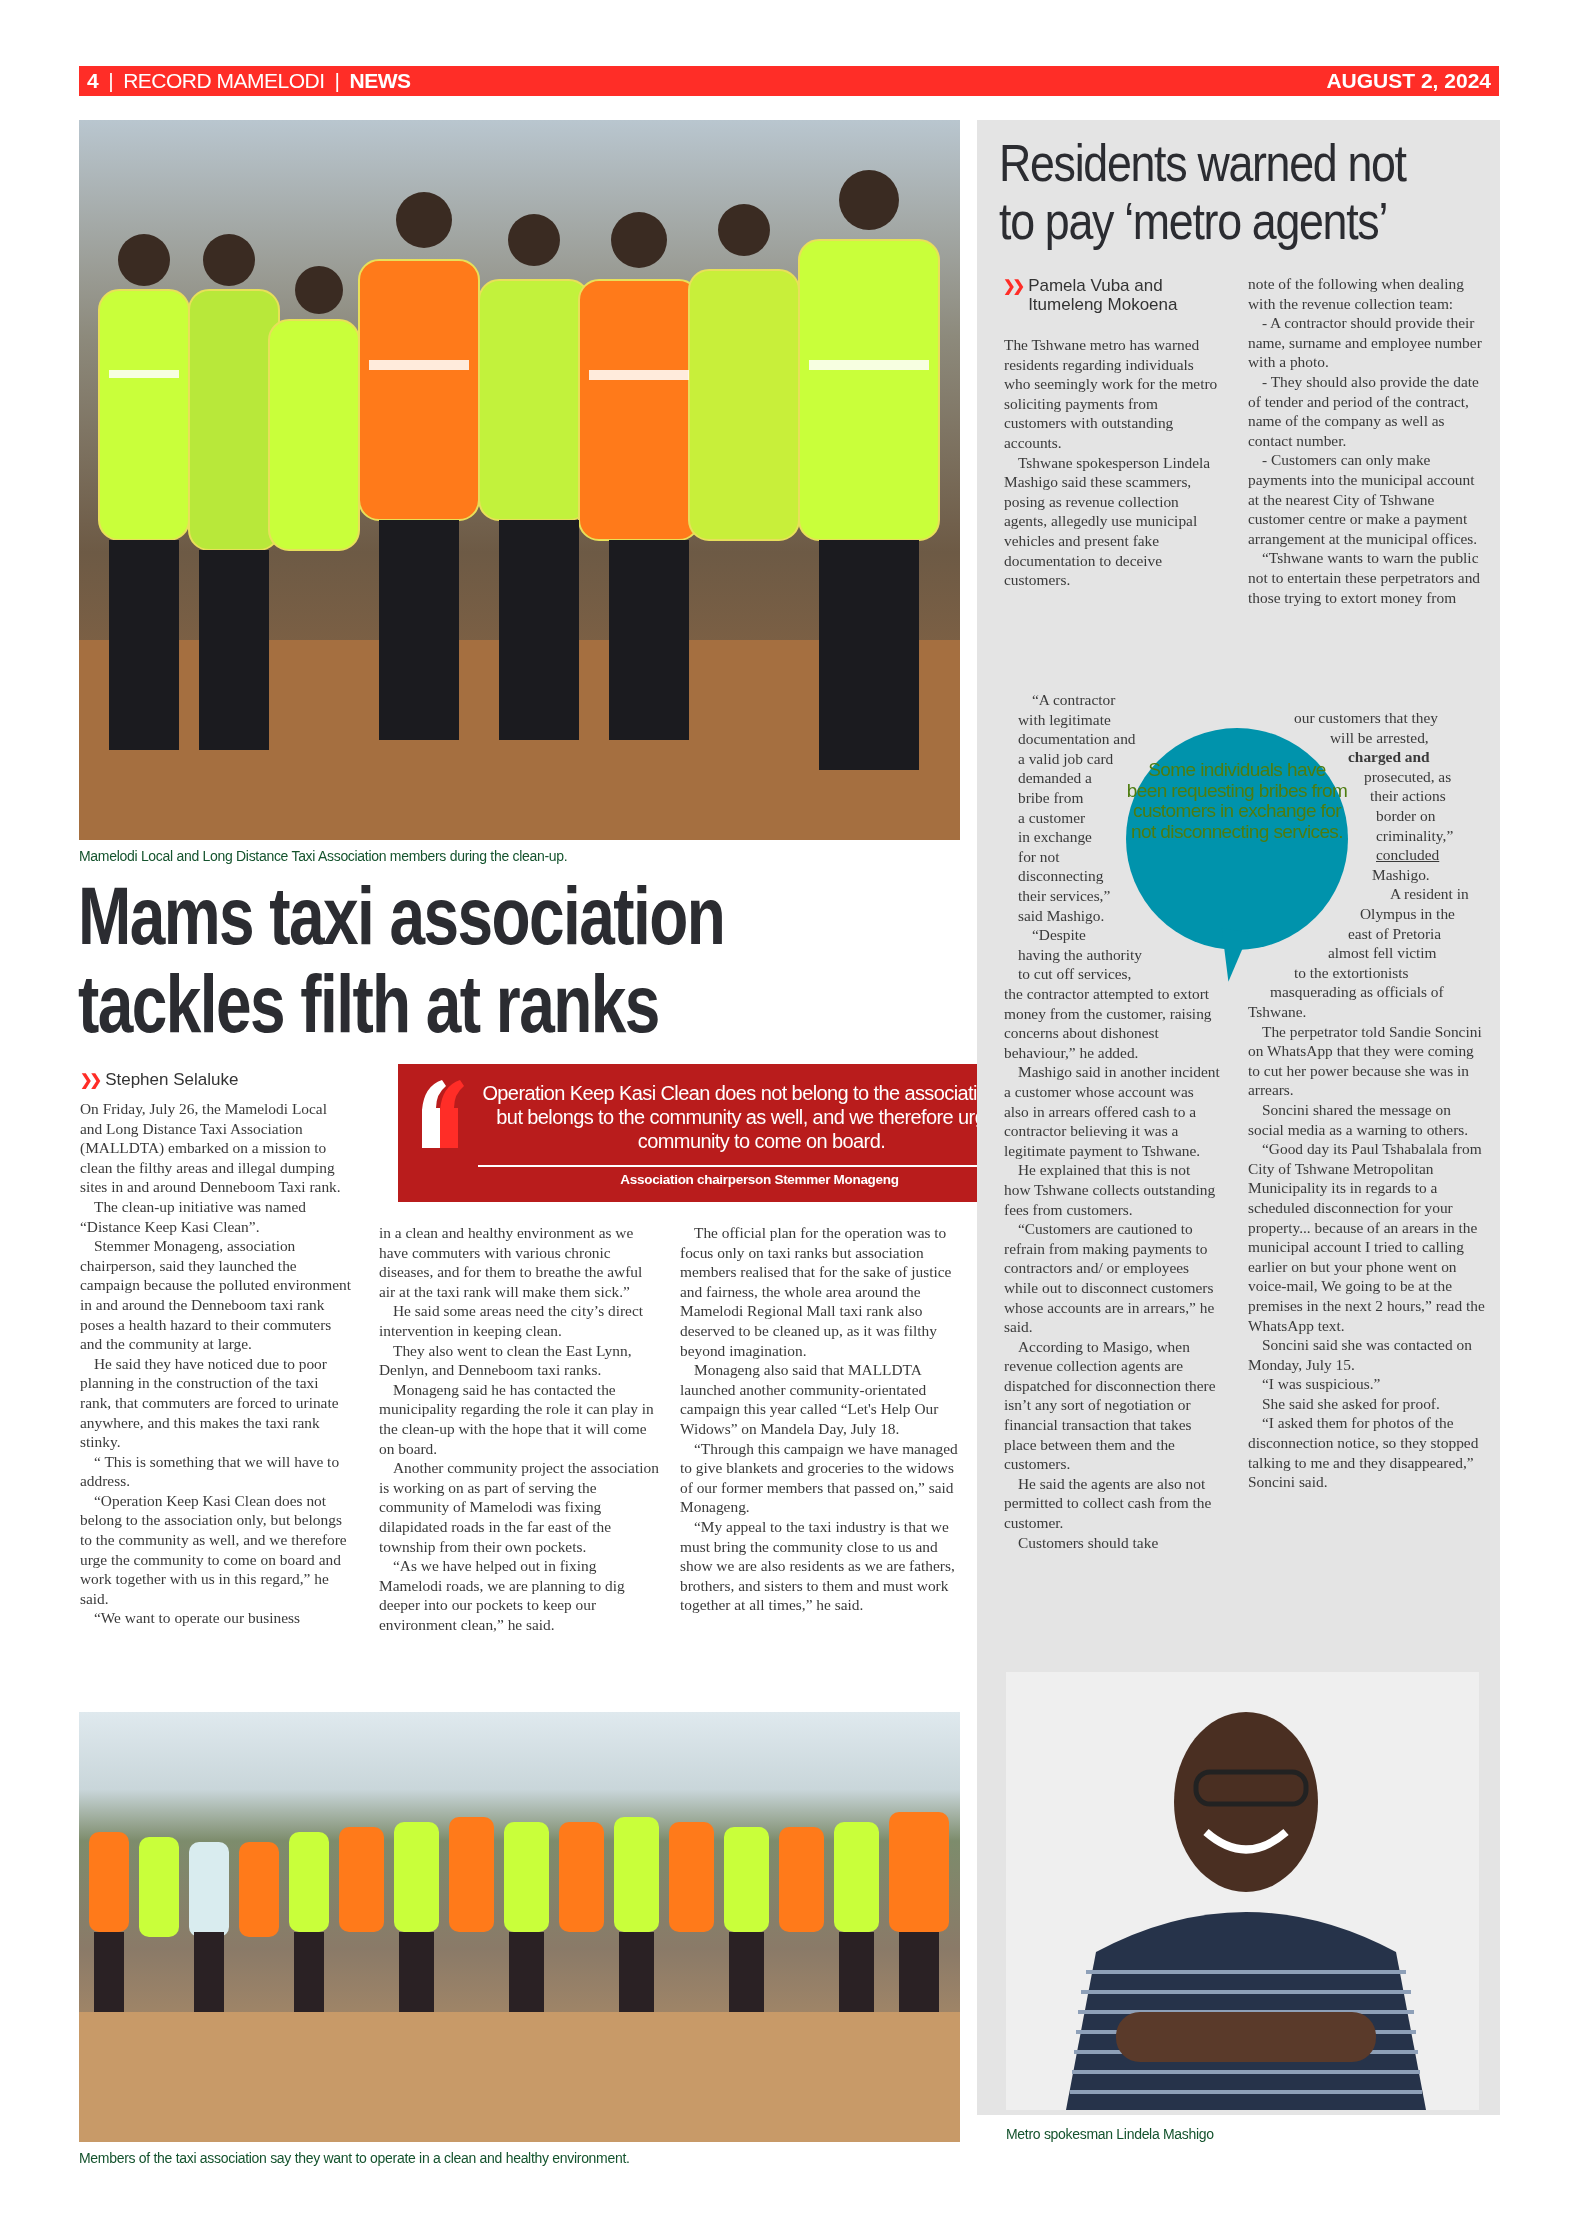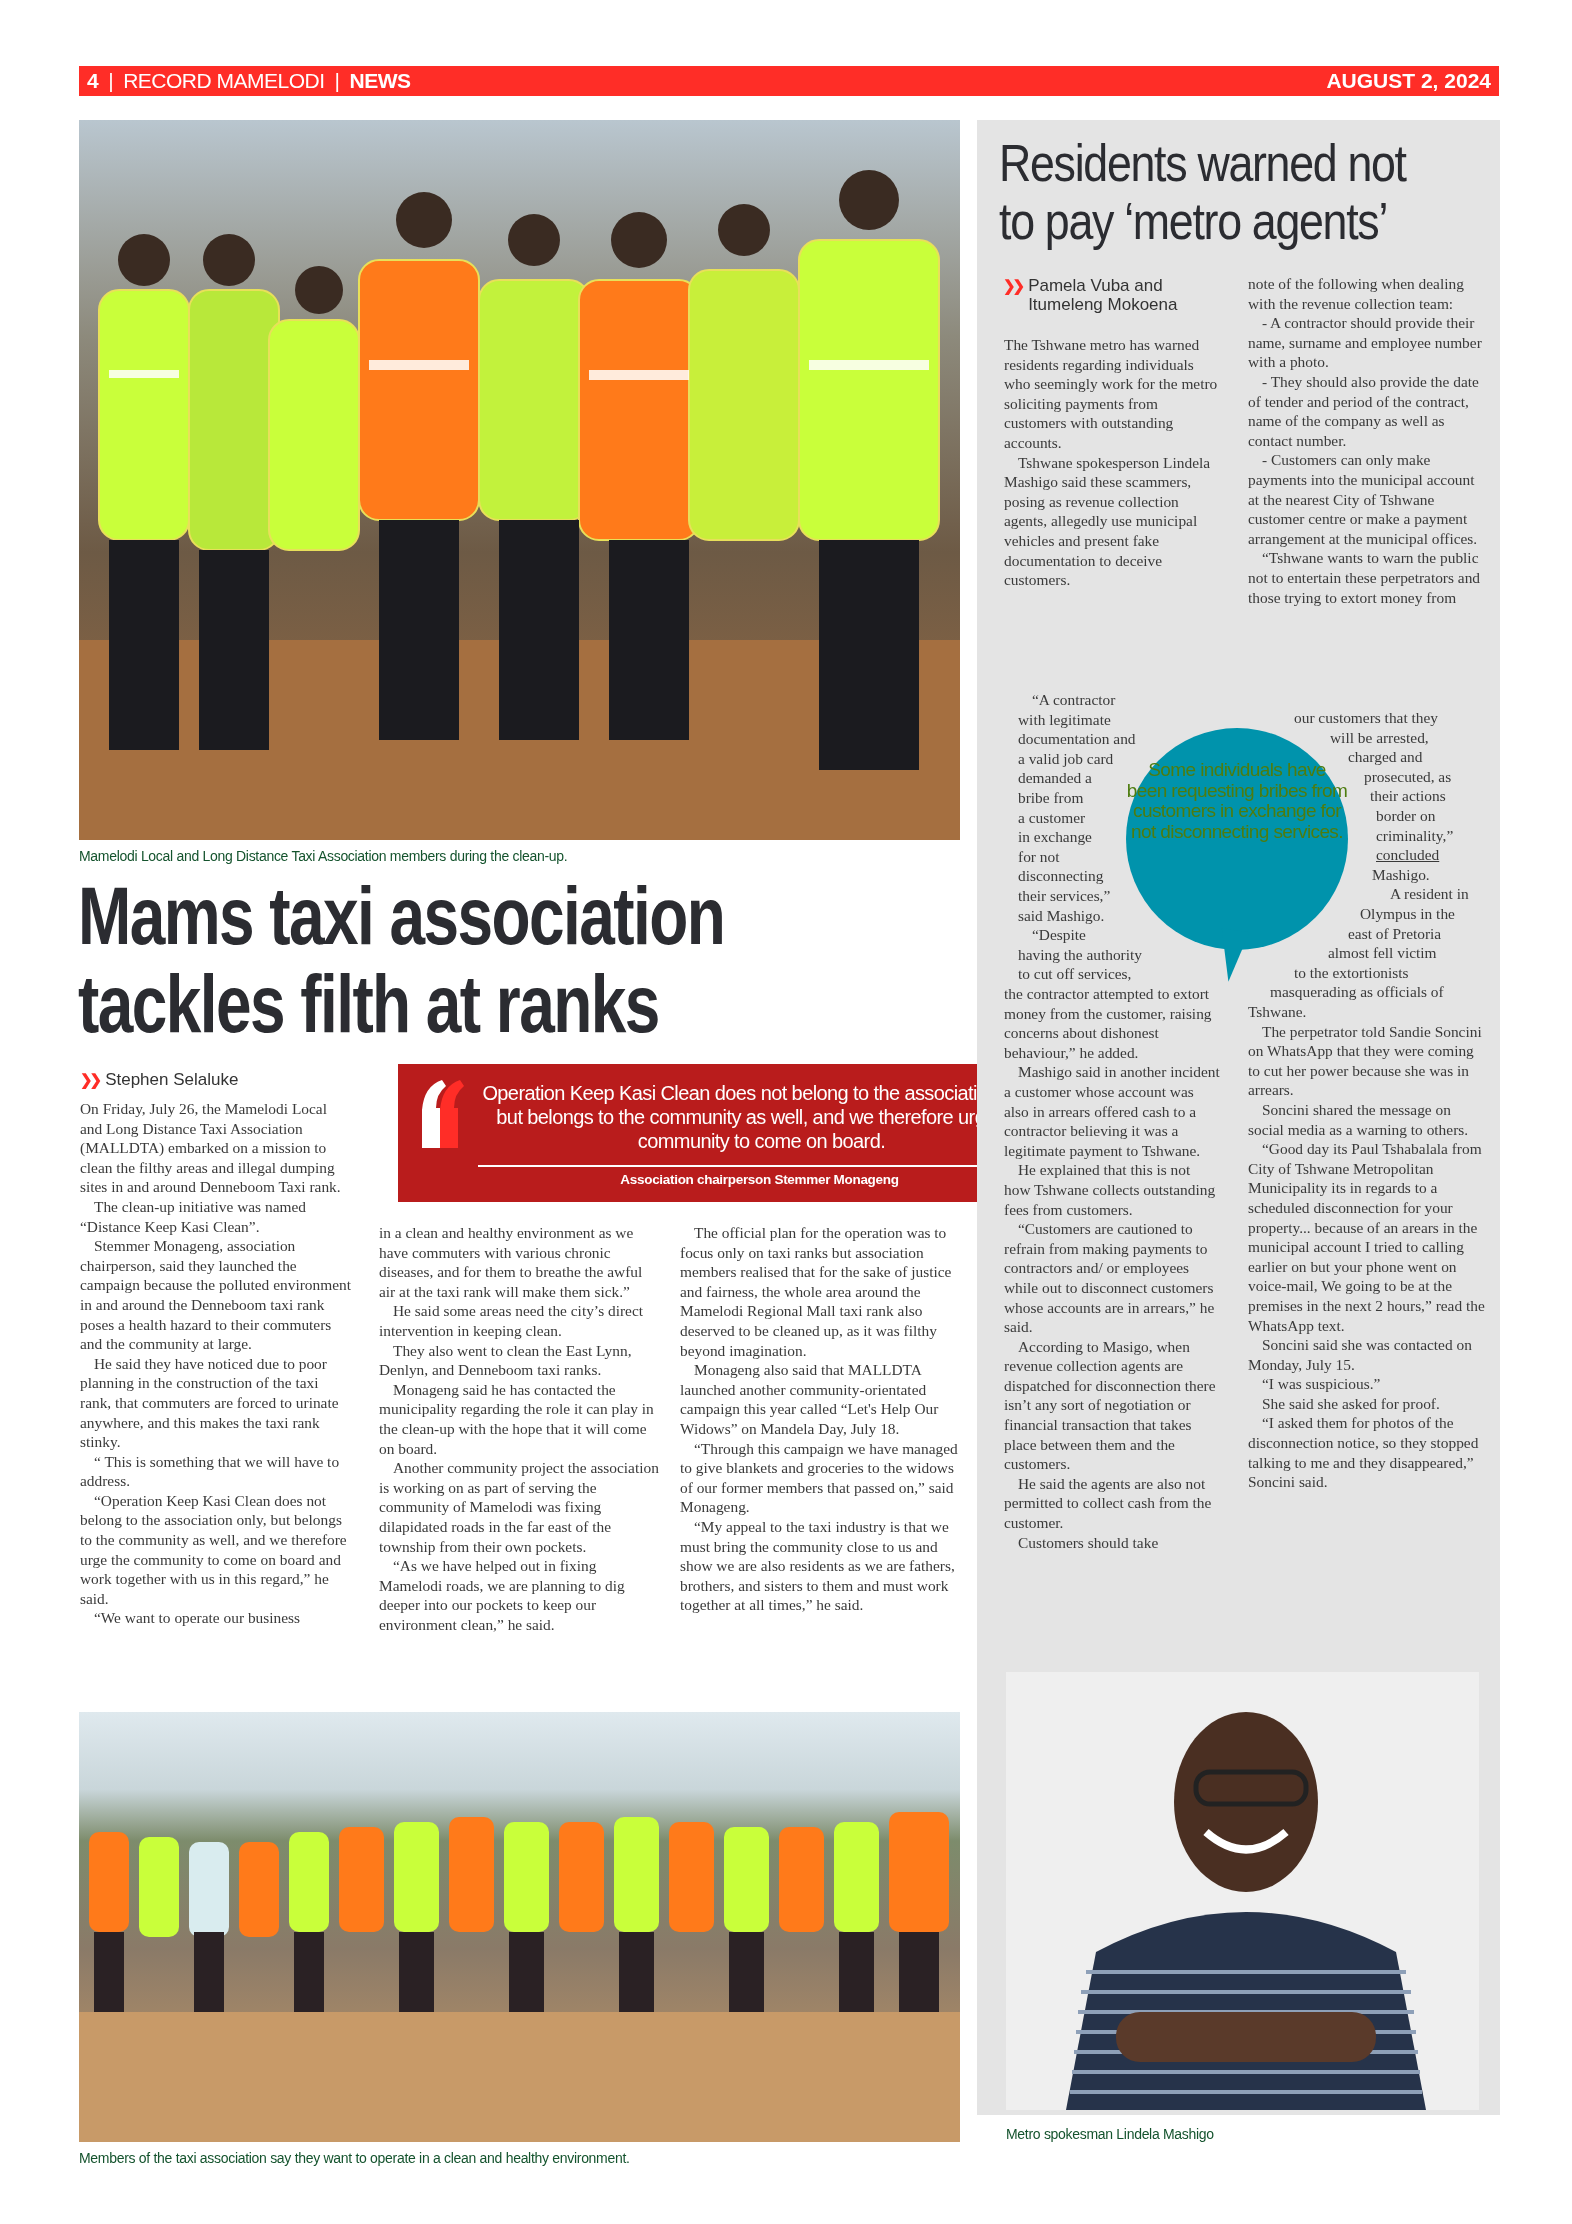--- a/index.html
+++ b/index.html
@@ -247,21 +247,21 @@
   <p class="noindent">note of the following when dealing with the revenue collection team:</p>
   <p>- A contractor should provide their name, surname and employee number with a photo.</p>
   <p>- They should also provide the date of tender and period of the contract, name of the company as well as contact number.</p>
   <p>- Customers can only make payments into the municipal account at the nearest City of Tshwane customer centre or make a payment arrangement at the municipal offices.</p>
   <p>“Tshwane wants to warn the public not to entertain these perpetrators and those trying to extort money from</p>
 </div>
 
 <div class="col wrap-right" style="left:1250px; top:708px; width:250px;">
   <p style="padding-left:30px;">our customers that they</p>
   <p style="padding-left:66px;">will be arrested,</p>
-  <p style="padding-left:84px;">charged and</p>
+  <p style="padding-left:84px;font-weight:bold;">charged and</p>
   <p style="padding-left:100px;">prosecuted, as</p>
   <p style="padding-left:106px;">their actions</p>
   <p style="padding-left:112px;">border on</p>
   <p style="padding-left:112px;">criminality,”</p>
   <p style="padding-left:112px;text-decoration:underline;">concluded</p>
   <p style="padding-left:108px;">Mashigo.</p>
   <p style="padding-left:126px;">A resident in</p>
   <p style="padding-left:96px;">Olympus in the</p>
   <p style="padding-left:84px;">east of Pretoria</p>
   <p style="padding-left:64px;">almost fell victim</p>

